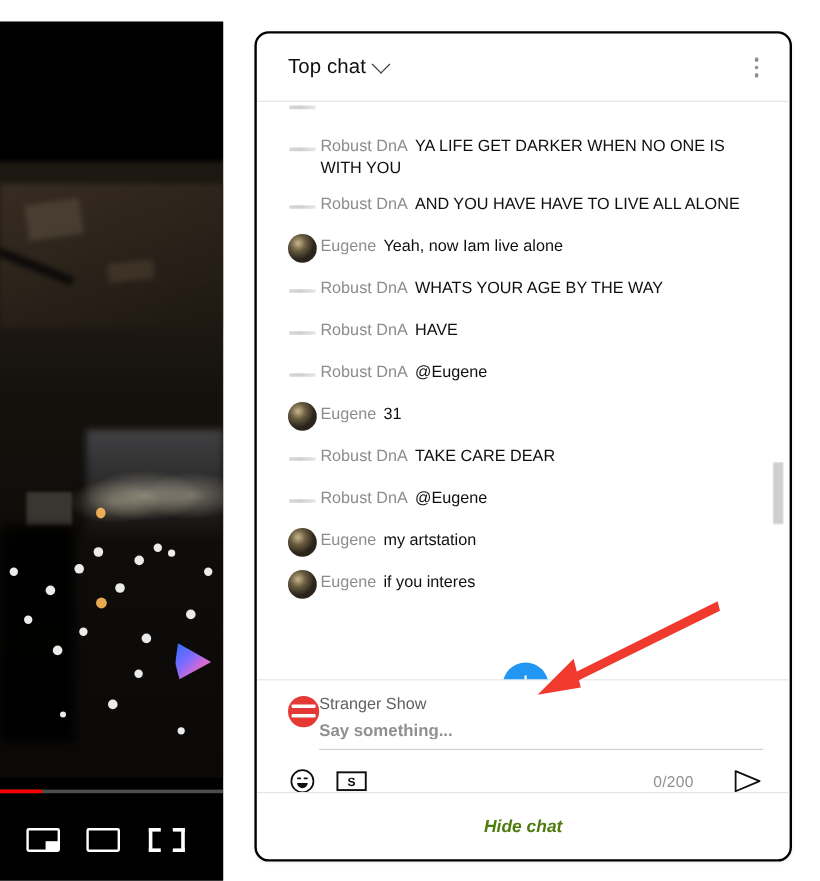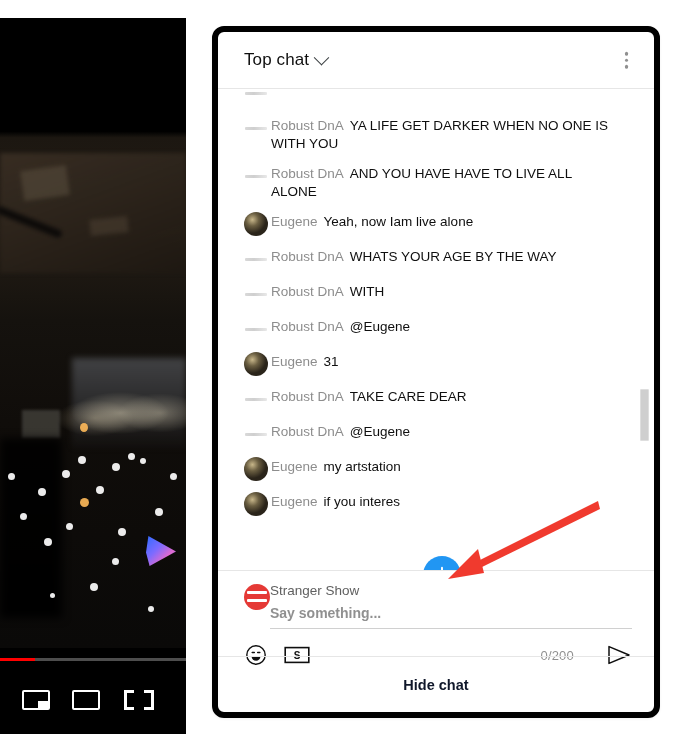--- a/index.html
+++ b/index.html
@@ -85,21 +85,21 @@
   .fs-tl { left: 0; top: 2px; border-left: 3px solid #fff; border-top: 3px solid #fff; }
   .fs-tr { right: 0; top: 2px; border-right: 3px solid #fff; border-top: 3px solid #fff; }
   .fs-bl { left: 0; bottom: 2px; border-left: 3px solid #fff; border-bottom: 3px solid #fff; }
   .fs-br { right: 0; bottom: 2px; border-right: 3px solid #fff; border-bottom: 3px solid #fff; }
 
   
   .chat-panel {
     position: absolute; left: 212px; top: 26px;
     width: 448px; height: 692px;
     background: #fff;
-    border: 6px solid #000000;
+    border: 2px solid #000000;
     border-radius: 12px;
     box-shadow: 0 1px 3px rgba(0,0,0,0.06);
     overflow: hidden;
   }
   .chat-header {
     position: relative; height: 57px;
     border-bottom: 1px solid #e6e6e6;
     display: flex; align-items: center; padding: 0 14px 0 26px;
   }
   .chat-mode { display: flex; align-items: center; gap: 7px; cursor: pointer; }
@@ -172,21 +172,21 @@
   .icon-btn { cursor: pointer; display: flex; align-items: center; }
   .counter { margin-left: auto; font-size: 13px; color: #909090; letter-spacing: .2px; }
   .send-btn { margin-left: 16px; cursor: pointer; display: flex; align-items: center; }
 
   
   .chat-footer {
     position: absolute; left: 0; bottom: 0; width: 100%; height: 56px;
     border-top: 1px solid #e6e6e6;
     display: flex; align-items: center; justify-content: center; cursor: pointer;
   }
-  .hide-chat-label { font-size: 14.5px; color: #0f172a; font-weight: bold; }
+  .hide-chat-label { font-size: 14.5px; color: #4d7c0f; font-weight: bold; font-style: italic; }
 
   
   .annot-arrow { position: absolute; left: 420px; top: 495px; pointer-events: none; z-index: 20; }
 </style>
 </head>
 <body>
 
 <div id="root">
 
   <div class="player">
@@ -278,21 +278,21 @@
           <div class="msg">
             <div class="av photo"></div>
             <div class="msg-body"><span class="author">Eugene</span><span class="mtext">Yeah, now Iam live alone</span></div>
           </div>
           <div class="msg">
             <div class="av ghost"></div>
             <div class="msg-body"><span class="author">Robust DnA</span><span class="mtext">WHATS YOUR AGE BY THE WAY</span></div>
           </div>
           <div class="msg">
             <div class="av ghost"></div>
-            <div class="msg-body"><span class="author">Robust DnA</span><span class="mtext">WITH</span></div>
+            <div class="msg-body"><span class="author">Robust DnA</span><span class="mtext">HAVE</span></div>
           </div>
           <div class="msg">
             <div class="av ghost"></div>
             <div class="msg-body"><span class="author">Robust DnA</span><span class="mtext">@Eugene</span></div>
           </div>
           <div class="msg">
             <div class="av photo"></div>
             <div class="msg-body"><span class="author">Eugene</span><span class="mtext">31</span></div>
           </div>
           <div class="msg">

